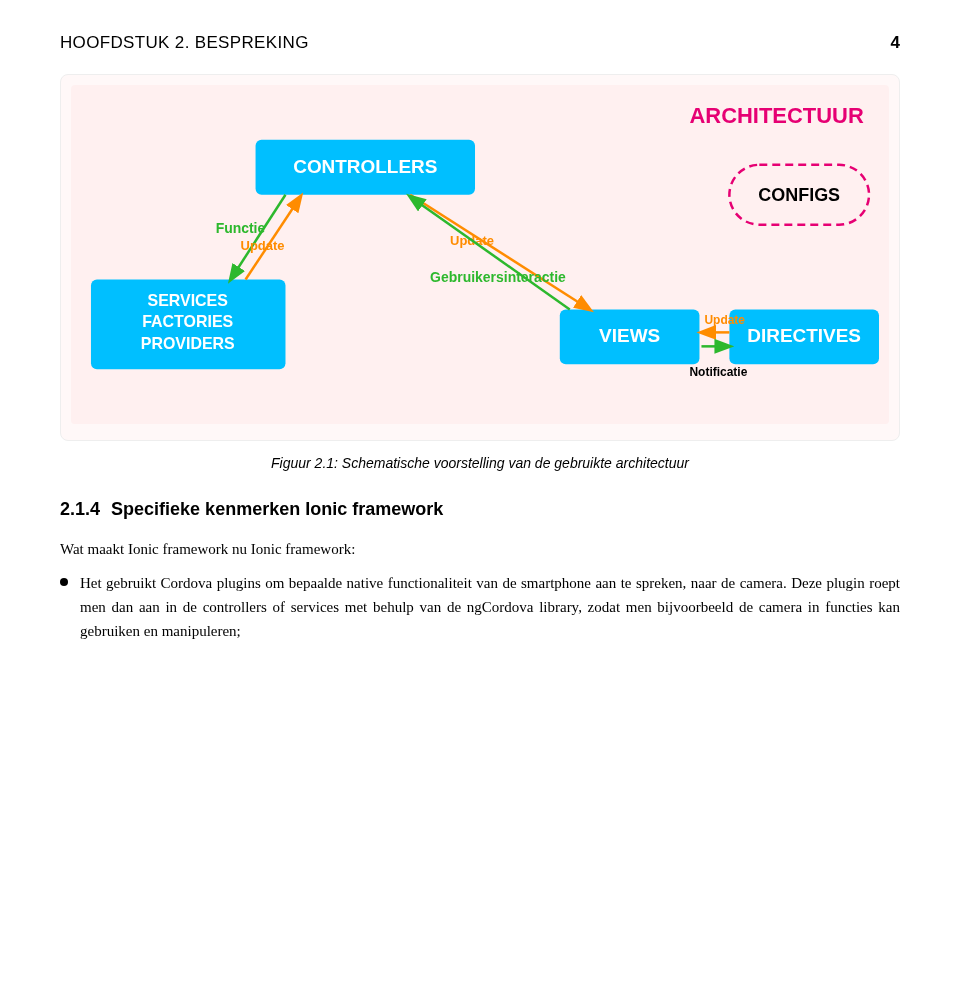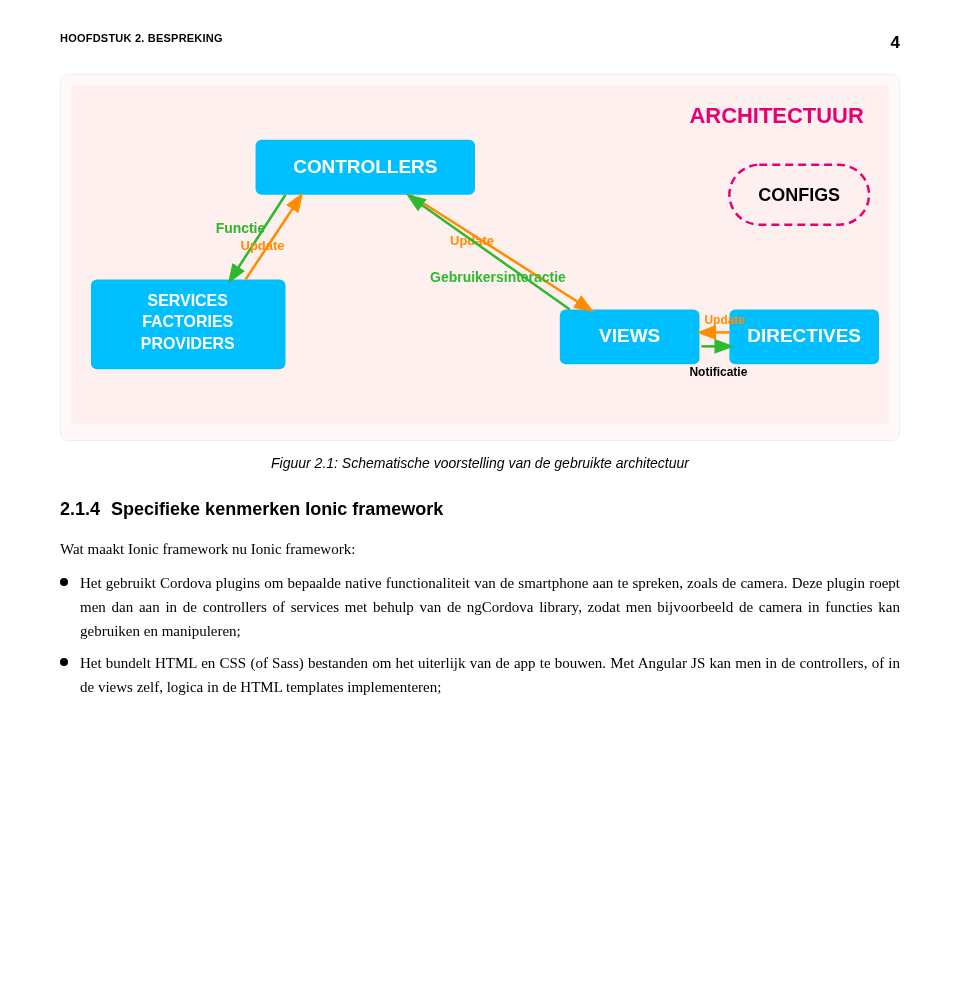--- a/index.html
+++ b/index.html
@@ -14,22 +14,22 @@
     }
 
     .page-header {
       display: flex;
       justify-content: space-between;
       align-items: flex-start;
       margin-bottom: 18px;
     }
 
     .chapter-title {
-      font-size: 11px;
-      font-weight: bold;
+      font-size: 17px;
+      font-weight: normal;
       font-family: sans-serif;
       letter-spacing: 0.02em;
     }
 
     .page-number {
       font-size: 17px;
       font-weight: bold;
       font-family: sans-serif;
     }
 
@@ -173,19 +173,15 @@
 <h2 class="section-heading">
   <span class="section-number">2.1.4</span>
   <span>Specifieke kenmerken Ionic framework</span>
 </h2>
 
 <p class="body-text">Wat maakt Ionic framework nu Ionic framework:</p>
 
 <ul class="bullet-list">
   <li>
     <span class="bullet-dot"></span>
-    <span class="bullet-text">Het gebruikt Cordova plugins om bepaalde native functionaliteit van de smartphone aan te spreken, zoals de camera. Deze plugin roept men dan aan in de controllers of services met behulp van de ngCordova library, zodat men bijvoorbeeld de camera in functies kan gebruiken en manipuleren;</span>
-  </li>
-  <li>
-    <span class="bullet-dot"></span>
-    <span class="bullet-text">Het bundelt HTML en CSS (of Sass) bestanden om het uiterlijk van de app te bouwen. Met Angular JS kan men in de controllers, of in de views zelf, logica in de HTML templates implementeren;</span>
+    <span class="bullet-text">Het gebruikt Cordova plugins om bepaalde native functionaliteit van de smartphone aan te spreken, naar de camera. Deze plugin roept men dan aan in de controllers of services met behulp van de ngCordova library, zodat men bijvoorbeeld de camera in functies kan gebruiken en manipuleren;</span>
   </li>
 </ul>
 
 </body></html>

